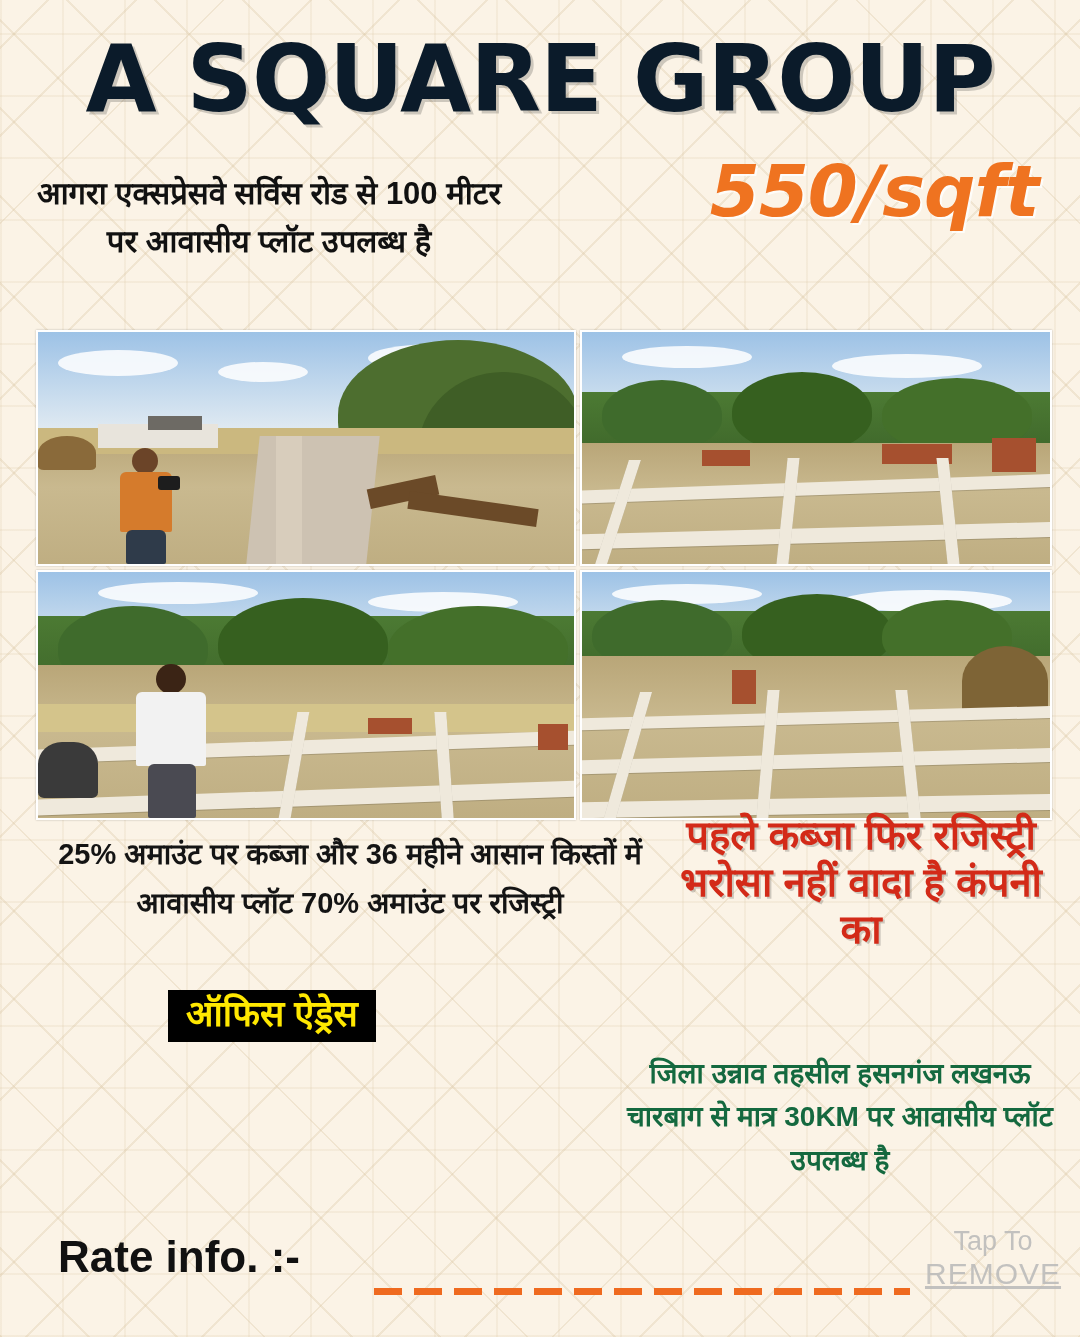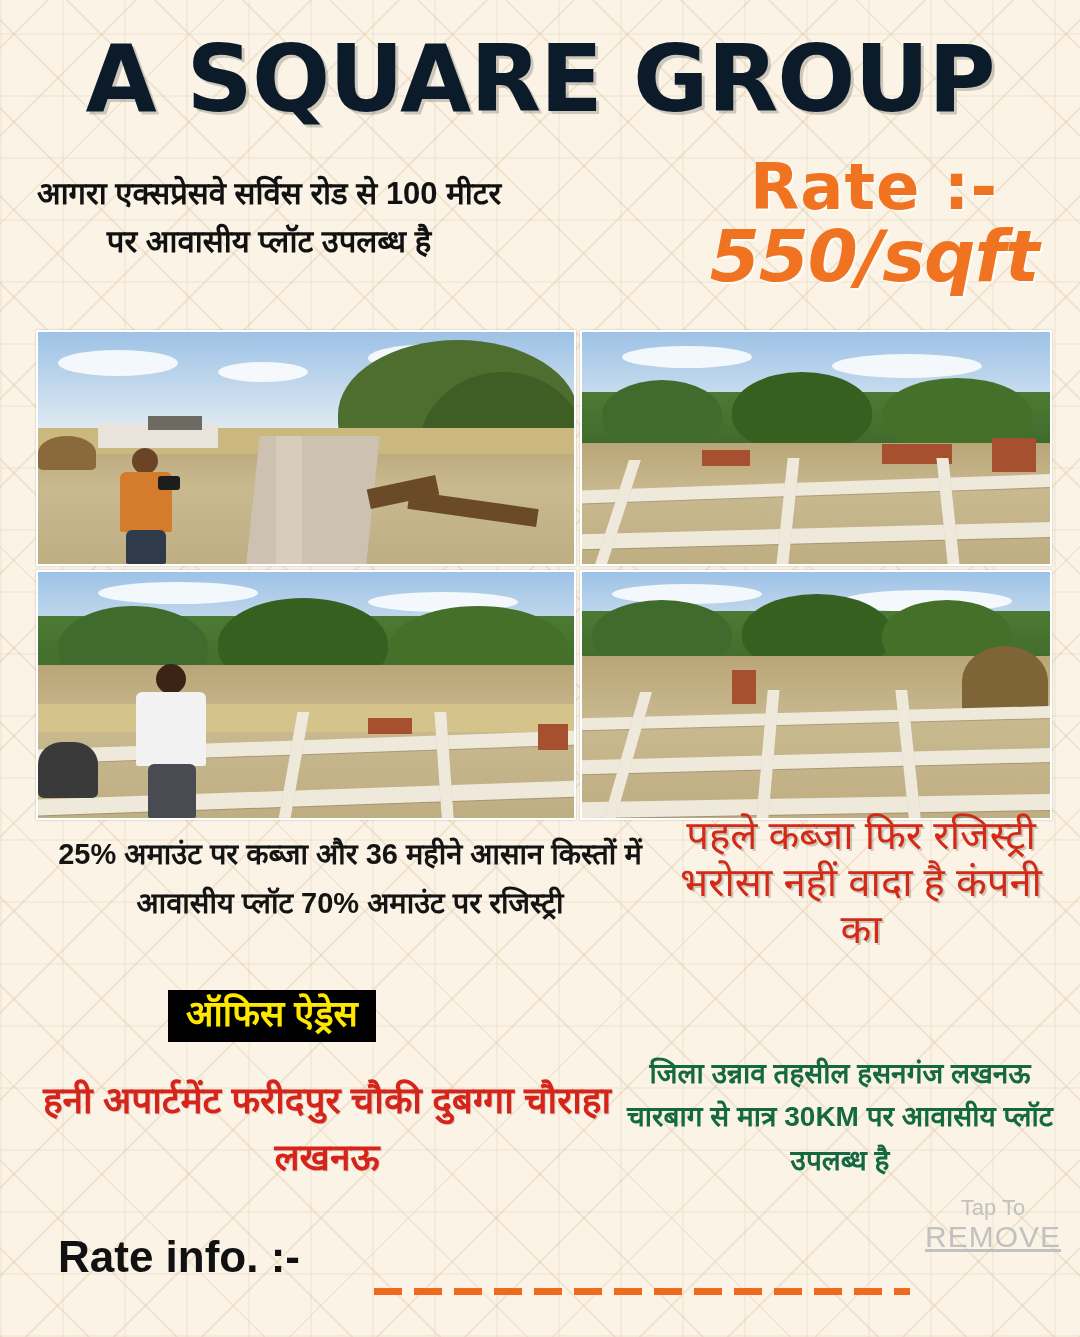--- a/index.html
+++ b/index.html
@@ -116,21 +116,21 @@
   }
 
   
   .promise {
     position: absolute;
     top: 812px;
     left: 660px;
     width: 402px;
     text-align: center;
     font-family: "Liberation Sans", sans-serif;
-    font-weight: normal;
+    font-weight: bold;
     font-size: 40px;
     line-height: 1.18;
     color: #d32a18;
     text-shadow: 2px 2px 0 rgba(0,0,0,0.18);
   }
 
   
   .office-label {
     position: absolute;
     top: 990px;
@@ -205,34 +205,33 @@
     position: absolute;
     top: 1196px;
     left: 918px;
     width: 150px;
     text-align: center;
     color: #b9b9b9;
     font-family: "Liberation Sans", sans-serif;
     line-height: 1.1;
     opacity: .85;
   }
-  .watermark .w1 { font-size: 22px; display: block; }
+  .watermark .w1 { font-size: 27px; display: block; margin-top: 31px; }
   .watermark .w2 { font-size: 30px; display: block; letter-spacing: 1px; text-decoration: underline; }
 </style>
 </head>
 <body>
 
 <div id="poster">
 
   <div class="title">A SQUARE GROUP</div>
 
   <div class="lead-hindi">आगरा एक्सप्रेसवे सर्विस रोड से 100 मीटर पर आवासीय प्लॉट उपलब्ध है</div>
 
   <div class="rate-box">
-    <span class="rate-label">Rate :-</span>
     <span class="rate-value">550/sqft</span>
   </div>
 
   <div class="collage">
 
     <div class="photo p1">
       <div class="scene">
         <div class="sky"></div>
         <div class="cloud" style="left:20px; top:18px; width:120px; height:26px;"></div>
         <div class="cloud" style="left:180px; top:30px; width:90px; height:20px;"></div>
@@ -324,21 +323,20 @@
         <div class="strip" style="left:320px; top:118px; width:12px; height:128px; transform: skewX(6deg);"></div>
       </div>
     </div>
   </div>
 
   <div class="terms">25% अमाउंट पर कब्जा और 36 महीने आसान किस्तों में आवासीय प्लॉट 70% अमाउंट पर रजिस्ट्री</div>
 
   <div class="promise">पहले कब्जा फिर रजिस्ट्री भरोसा नहीं वादा है कंपनी का</div>
 
   <div class="office-label">ऑफिस ऐड्रेस</div>
-  <div class="office-address">हनी अपार्टमेंट फरीदपुर चौकी दुबग्गा चौराहा लखनऊ</div>
 
   <div class="location">जिला उन्नाव तहसील हसनगंज लखनऊ चारबाग से मात्र 30KM पर आवासीय प्लॉट उपलब्ध है</div>
 
   <div class="more-info">Rate info. :-</div>
   <div class="phone-underline"></div>
 
   <div class="watermark">
     <span class="w1">Tap To</span>
     <span class="w2">REMOVE</span>
   </div>

